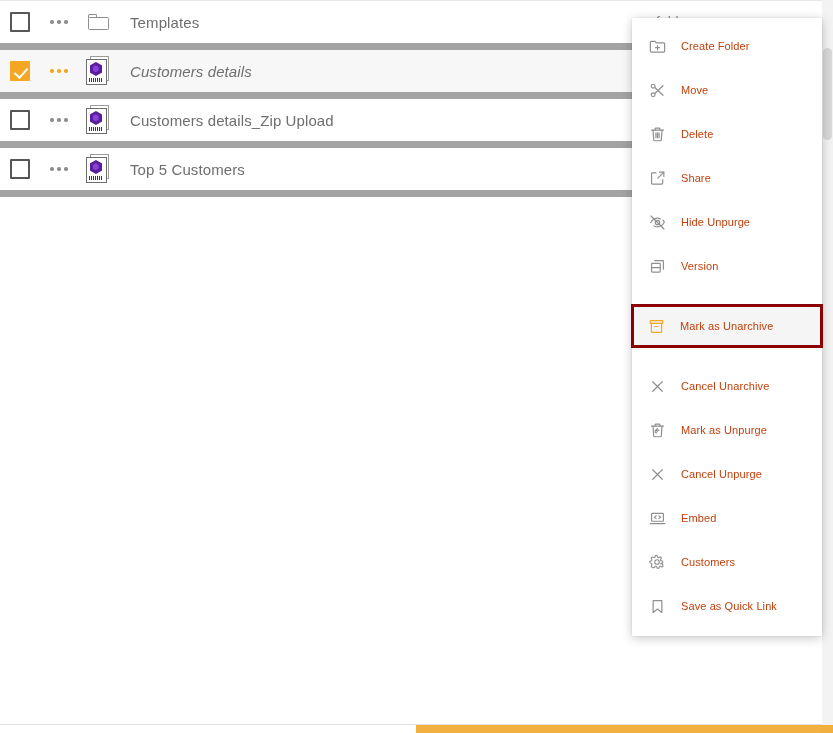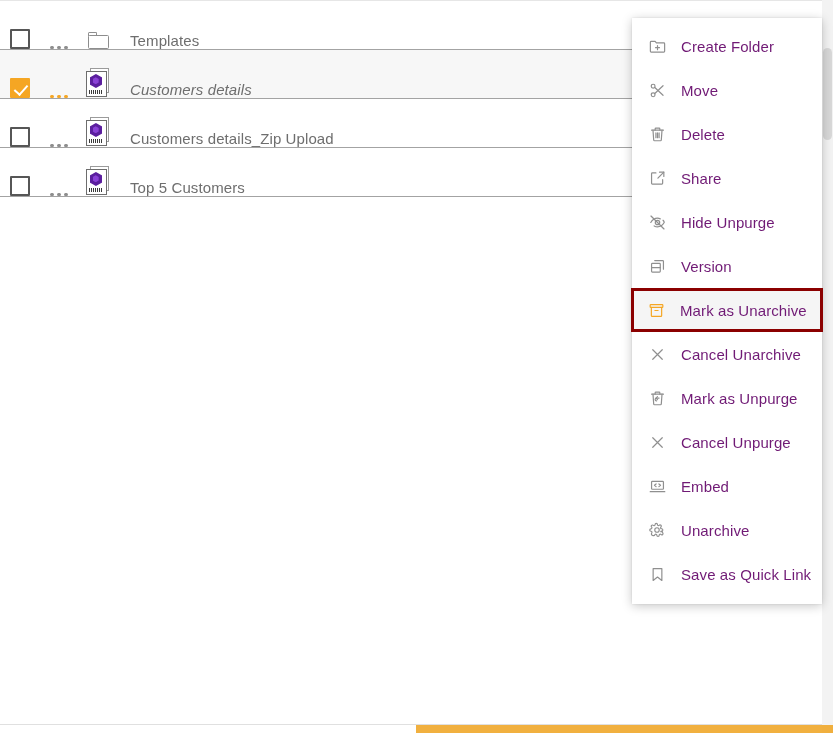--- a/index.html
+++ b/index.html
@@ -20,23 +20,23 @@
   
   .file-list {
     position: absolute;
     left: 0; top: 0;
     width: 833px;
     border-top: 1px solid #e6e6e6;
   }
   .file-row {
     position: relative;
     display: flex;
-    align-items: flex-end;
+    align-items: center;
     height: 49px;
-    border-bottom: 1px solid #a3a3a3;
+    border-bottom: 7px solid #a3a3a3;
     background: #ffffff;
   }
   .file-row.selected { background: #f7f7f7; font-style: italic; }
 
   .cb-cell {
     width: 40px;
     display: flex;
     justify-content: center;
     align-items: center;
     flex: 0 0 40px;
@@ -172,32 +172,32 @@
     cursor: pointer;
     background: transparent;
   }
   .ctx-item .mi-icon {
     width: 26px; flex: 0 0 26px;
     display: flex; align-items: center; justify-content: center;
     color: #8f8f8f;
   }
   .ctx-item .mi-label {
     padding-left: 11px;
-    font-size: 15px;
-    color: #701a75;
+    font-size: 11px;
+    color: #c2410c;
     letter-spacing: .1px;
     white-space: nowrap;
     text-align: center;
   }
   .ctx-item.highlighted {
     background: #f5f5f5;
     border: 3px solid #8b0000;
     height: 44px;
     padding-left: 9px;
-    margin: 0 -1px;
+    margin: 16px -1px;
     width: 192px;
   }
   .ctx-item.highlighted .mi-icon { color: #f5a623; }
 
   svg { display: block; }
 
   
   .bottom-strip {
     position: absolute;
     left: 0; bottom: 0;
@@ -434,21 +434,21 @@
         </span>
         <span class="mi-label">Embed</span>
       </div>
       <div class="ctx-item">
         <span class="mi-icon">
           <svg width="18" height="18" viewBox="0 0 24 24" fill="none" stroke="currentColor" stroke-width="1.5" stroke-linecap="round" stroke-linejoin="round">
             <circle cx="12" cy="12" r="3"></circle>
             <path d="M19.2 14.2a1.3 1.3 0 0 0 .26 1.44l.05.05a1.6 1.6 0 1 1-2.26 2.26l-.05-.05a1.3 1.3 0 0 0-1.44-.26 1.3 1.3 0 0 0-.79 1.19v.14a1.6 1.6 0 0 1-3.2 0v-.07a1.3 1.3 0 0 0-.85-1.19 1.3 1.3 0 0 0-1.44.26l-.05.05A1.6 1.6 0 1 1 4.9 15.9l.05-.05a1.3 1.3 0 0 0 .26-1.44 1.3 1.3 0 0 0-1.19-.79H3.9a1.6 1.6 0 0 1 0-3.2h.07a1.3 1.3 0 0 0 1.19-.85 1.3 1.3 0 0 0-.26-1.44l-.05-.05A1.6 1.6 0 1 1 7.1 5.82l.05.05a1.3 1.3 0 0 0 1.44.26h.06a1.3 1.3 0 0 0 .79-1.19V4.8a1.6 1.6 0 0 1 3.2 0v.07a1.3 1.3 0 0 0 .79 1.19 1.3 1.3 0 0 0 1.44-.26l.05-.05a1.6 1.6 0 1 1 2.26 2.26l-.05.05a1.3 1.3 0 0 0-.26 1.44v.06a1.3 1.3 0 0 0 1.19.79h.14a1.6 1.6 0 0 1 0 3.2h-.07a1.3 1.3 0 0 0-1.19.79z"></path>
           </svg>
         </span>
-        <span class="mi-label">Unarchive</span>
+        <span class="mi-label">Customers</span>
       </div>
       <div class="ctx-item">
         <span class="mi-icon">
           <svg width="19" height="19" viewBox="0 0 24 24" fill="none" stroke="currentColor" stroke-width="1.5" stroke-linecap="round" stroke-linejoin="round">
             <path d="M6.5 4.5h11v15l-5.5-4.3-5.5 4.3z"></path>
           </svg>
         </span>
         <span class="mi-label">Save as Quick Link</span>
       </div>
     </div>

